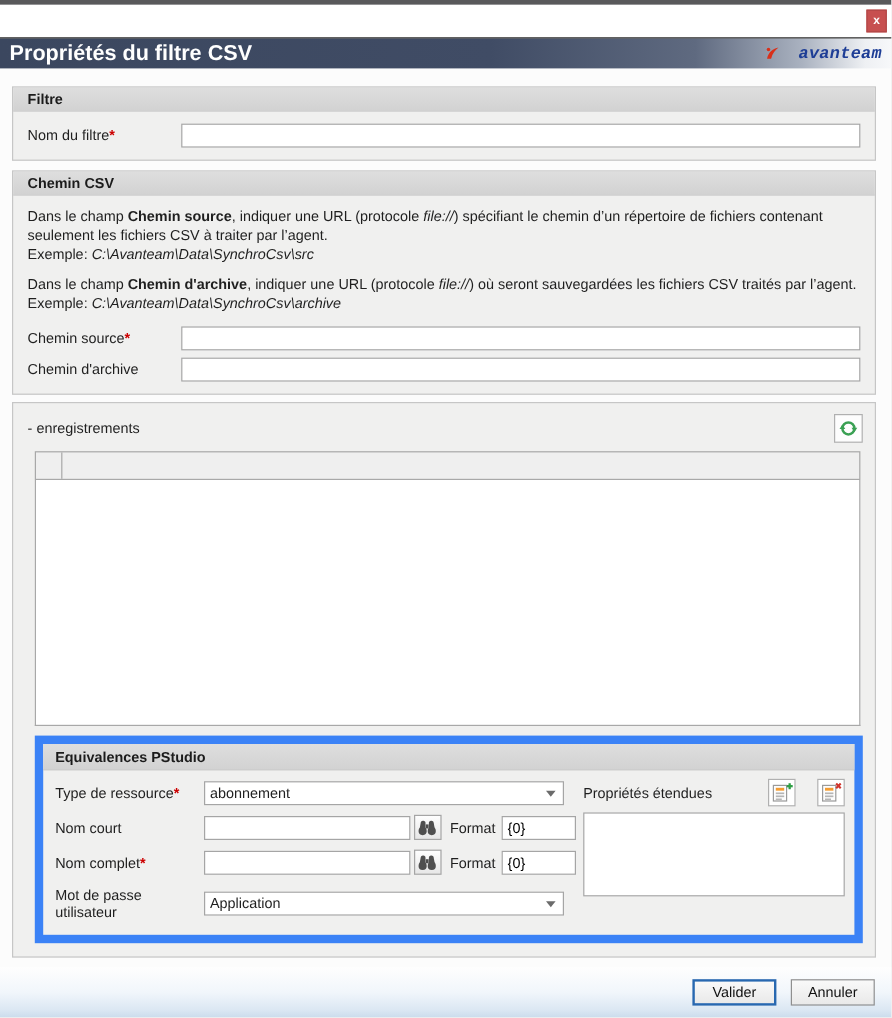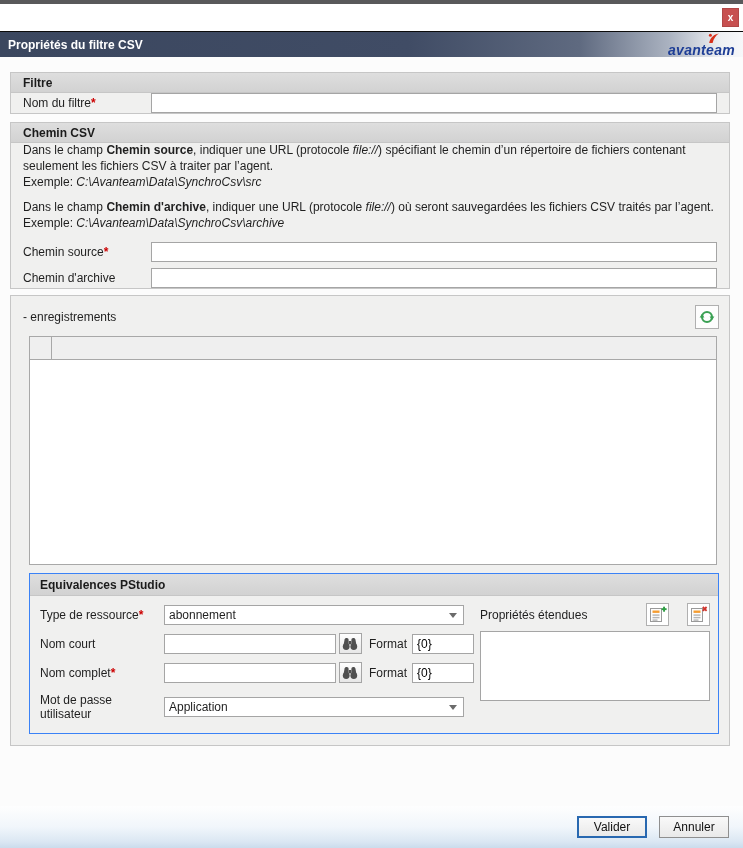--- a/index.html
+++ b/index.html
@@ -15,32 +15,32 @@
     position:absolute; right:4px; top:4px; width:17px; height:19px;
     background:#c75050; border:1px solid #b14747; color:#fff;
     font-size:10px; font-weight:bold; display:flex; align-items:center;
     justify-content:center; cursor:default;
   }
   .titlebar {
     height:26px; border-top:1px solid #0b0b0b;
     background:linear-gradient(to right,#3b475f 0%,#404c65 55%,#5f6a80 78%,#aab2c0 90%,#eef0f3 97%,#f7f8fa 100%);
     display:flex; align-items:center; padding:0 6px 0 8px;
   }
-  .title { color:#ffffff; font-weight:bold; font-size:12px; }
-  .brand { margin-left:auto; display:flex; flex-direction:column; align-items:flex-end; line-height:1; padding-right:2px; }
+  .title { color:#ffffff; font-weight:bold; font-size:18px; }
+  .brand { margin-left:auto; display:flex; line-height:1; padding-right:2px;font-family:Liberation Mono, monospace; }
   .brand svg { display:block; margin-right:14px; margin-bottom:-1px; }
   .brand-name { color:#1e3e96; font-weight:bold; font-style:italic; font-size:14px; letter-spacing:.3px; }
 
   .section { margin-left:10px; width:720px; border:1px solid #c6c6c6; background:#f0f0ef; }
   .sec-header {
     height:20px; background:linear-gradient(#dedede,#d2d2d2);
     border-bottom:1px solid #c6c6c6; display:flex; align-items:center;
     padding:0 12px; font-weight:bold; color:#1b1b1b;
   }
-  .sec-body { padding:0 12px; }
+  .sec-body { padding:10px 12px; }
 
   .form-row { display:flex; align-items:center; margin-top:6px; }
   .form-row:first-child { margin-top:0; }
   .flabel { width:128px; flex:none; }
   .red { color:#cc0000; font-weight:bold; }
   input.text {
     flex:1; height:20px; border:1px solid #a5a5a5; background:#fff;
     font:12px "Liberation Sans",sans-serif; padding:0 4px; outline:none;
   }
 
@@ -54,21 +54,21 @@
   .icon-btn {
     margin-left:auto; width:24px; height:24px; border:1px solid #b0b0b0;
     background:#fdfdfd; display:flex; align-items:center; justify-content:center;
   }
   .grid-header { display:flex; margin:2px 12px 0 18px; height:24px; border:1px solid #a8a8a8; background:#efefef; }
   .grid-col0 { width:22px; border-right:1px solid #a8a8a8; }
   .grid-col1 { flex:1; }
   .grid-body { margin:0 12px 0 18px; height:205px; background:#ffffff; border:1px solid #a8a8a8; border-top:none; }
 
   
-  .equiv { margin:8px 10px 11px 18px; border:1px solid #3b82f6; background:#f0f0ef; }
+  .equiv { margin:8px 10px 11px 18px; border:7px solid #3b82f6; background:#f0f0ef; }
   .equiv .sec-header { padding:0 10px; height:22px; }
   .equiv-body { display:flex; padding:7px 8px 12px 10px; }
   .equiv-left { width:434px; flex:none; }
   .eq-row { display:flex; align-items:center; margin-top:8px; }
   .eq-row:first-child { margin-top:2px; }
   .eq-row.last { margin-top:10px; }
   .eq-label { width:124px; flex:none; }
   .combo {
     width:300px; height:20px; border:1px solid #a5a5a5; background:#fff;
     display:flex; align-items:center; padding:0 6px 0 4px;

